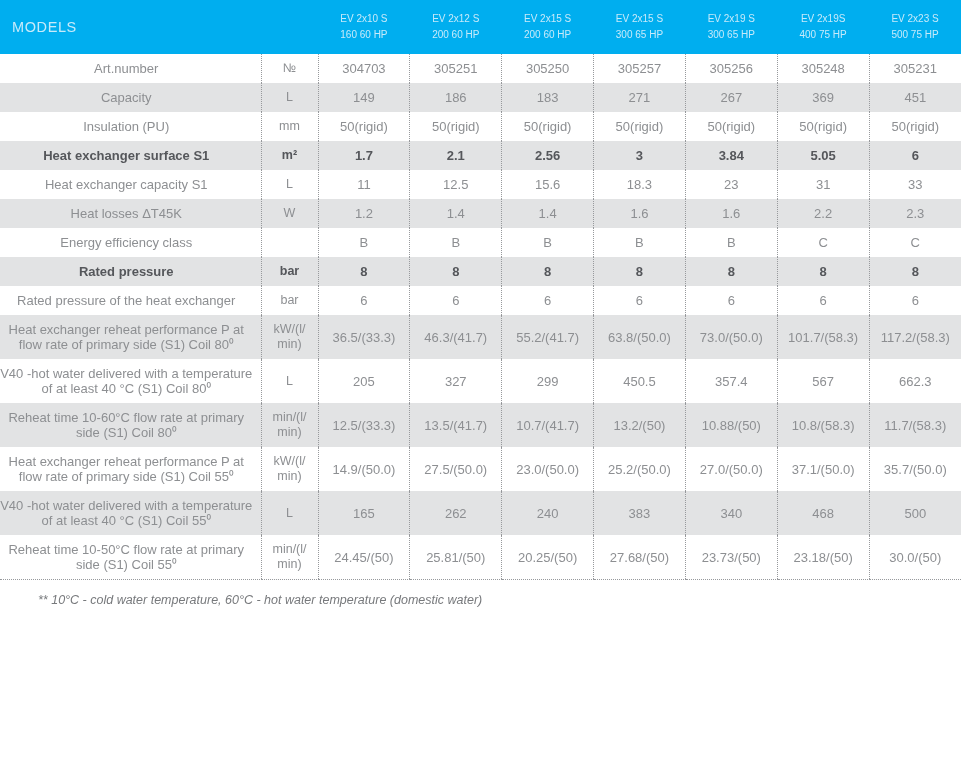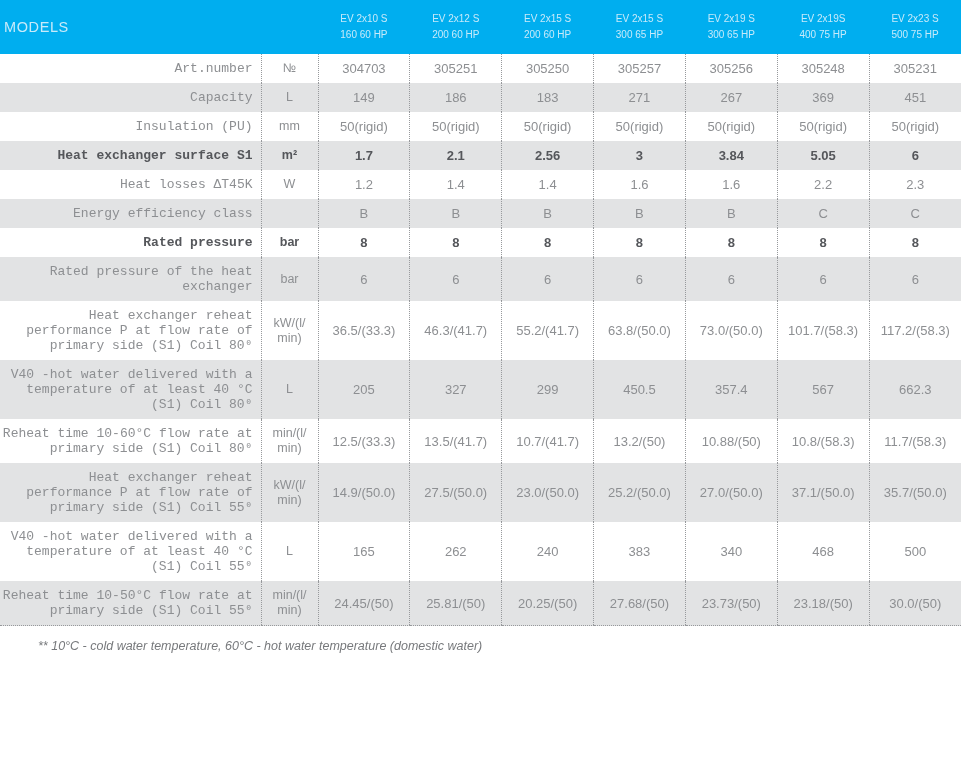--- a/index.html
+++ b/index.html
@@ -20,39 +20,38 @@
     font-weight: normal;
     font-size: 10px;
     line-height: 16px;
     text-align: center;
     vertical-align: middle;
     padding: 11px 2px;
     white-space: pre-line;
   }
   thead th.models {
     text-align: left;
-    padding-left: 4px;
+    padding-left: 12px;
     font-size: 14.5px;
     letter-spacing: 0.6px;
   }
   tbody td {
     font-size: 13px;
     line-height: 15px;
     color: #8D8F92;
     text-align: center;
     vertical-align: middle;
     padding: 7px 3px;
     background: #ffffff;
   }
   tbody tr:nth-child(even) td { background: #E2E3E4; }
   tbody td.label {
-    text-align: right;
+    text-align: center;
     padding-left: 0;
     padding-right: 8px;
-    font-family: Liberation Mono, monospace;
   }
   tbody td.unit { font-size: 12.5px; }
   tbody td:not(.label) { border-left: 1px dotted #97999C; }
   tbody tr.bold td {
     color: #55575B;
     font-weight: bold;
   }
   tbody tr:last-child td { border-bottom: 1px dotted #97999C; }
   .footnote {
     font-style: italic;
@@ -136,20 +135,31 @@
         <td class="unit">m²</td>
         <td class="val">1.7</td>
         <td class="val">2.1</td>
         <td class="val">2.56</td>
         <td class="val">3</td>
         <td class="val">3.84</td>
         <td class="val">5.05</td>
         <td class="val">6</td>
       </tr>
       <tr>
+        <td class="label">Heat exchanger capacity S1</td>
+        <td class="unit">L</td>
+        <td class="val">11</td>
+        <td class="val">12.5</td>
+        <td class="val">15.6</td>
+        <td class="val">18.3</td>
+        <td class="val">23</td>
+        <td class="val">31</td>
+        <td class="val">33</td>
+      </tr>
+      <tr>
         <td class="label">Heat losses ΔT45K</td>
         <td class="unit">W</td>
         <td class="val">1.2</td>
         <td class="val">1.4</td>
         <td class="val">1.4</td>
         <td class="val">1.6</td>
         <td class="val">1.6</td>
         <td class="val">2.2</td>
         <td class="val">2.3</td>
       </tr>

